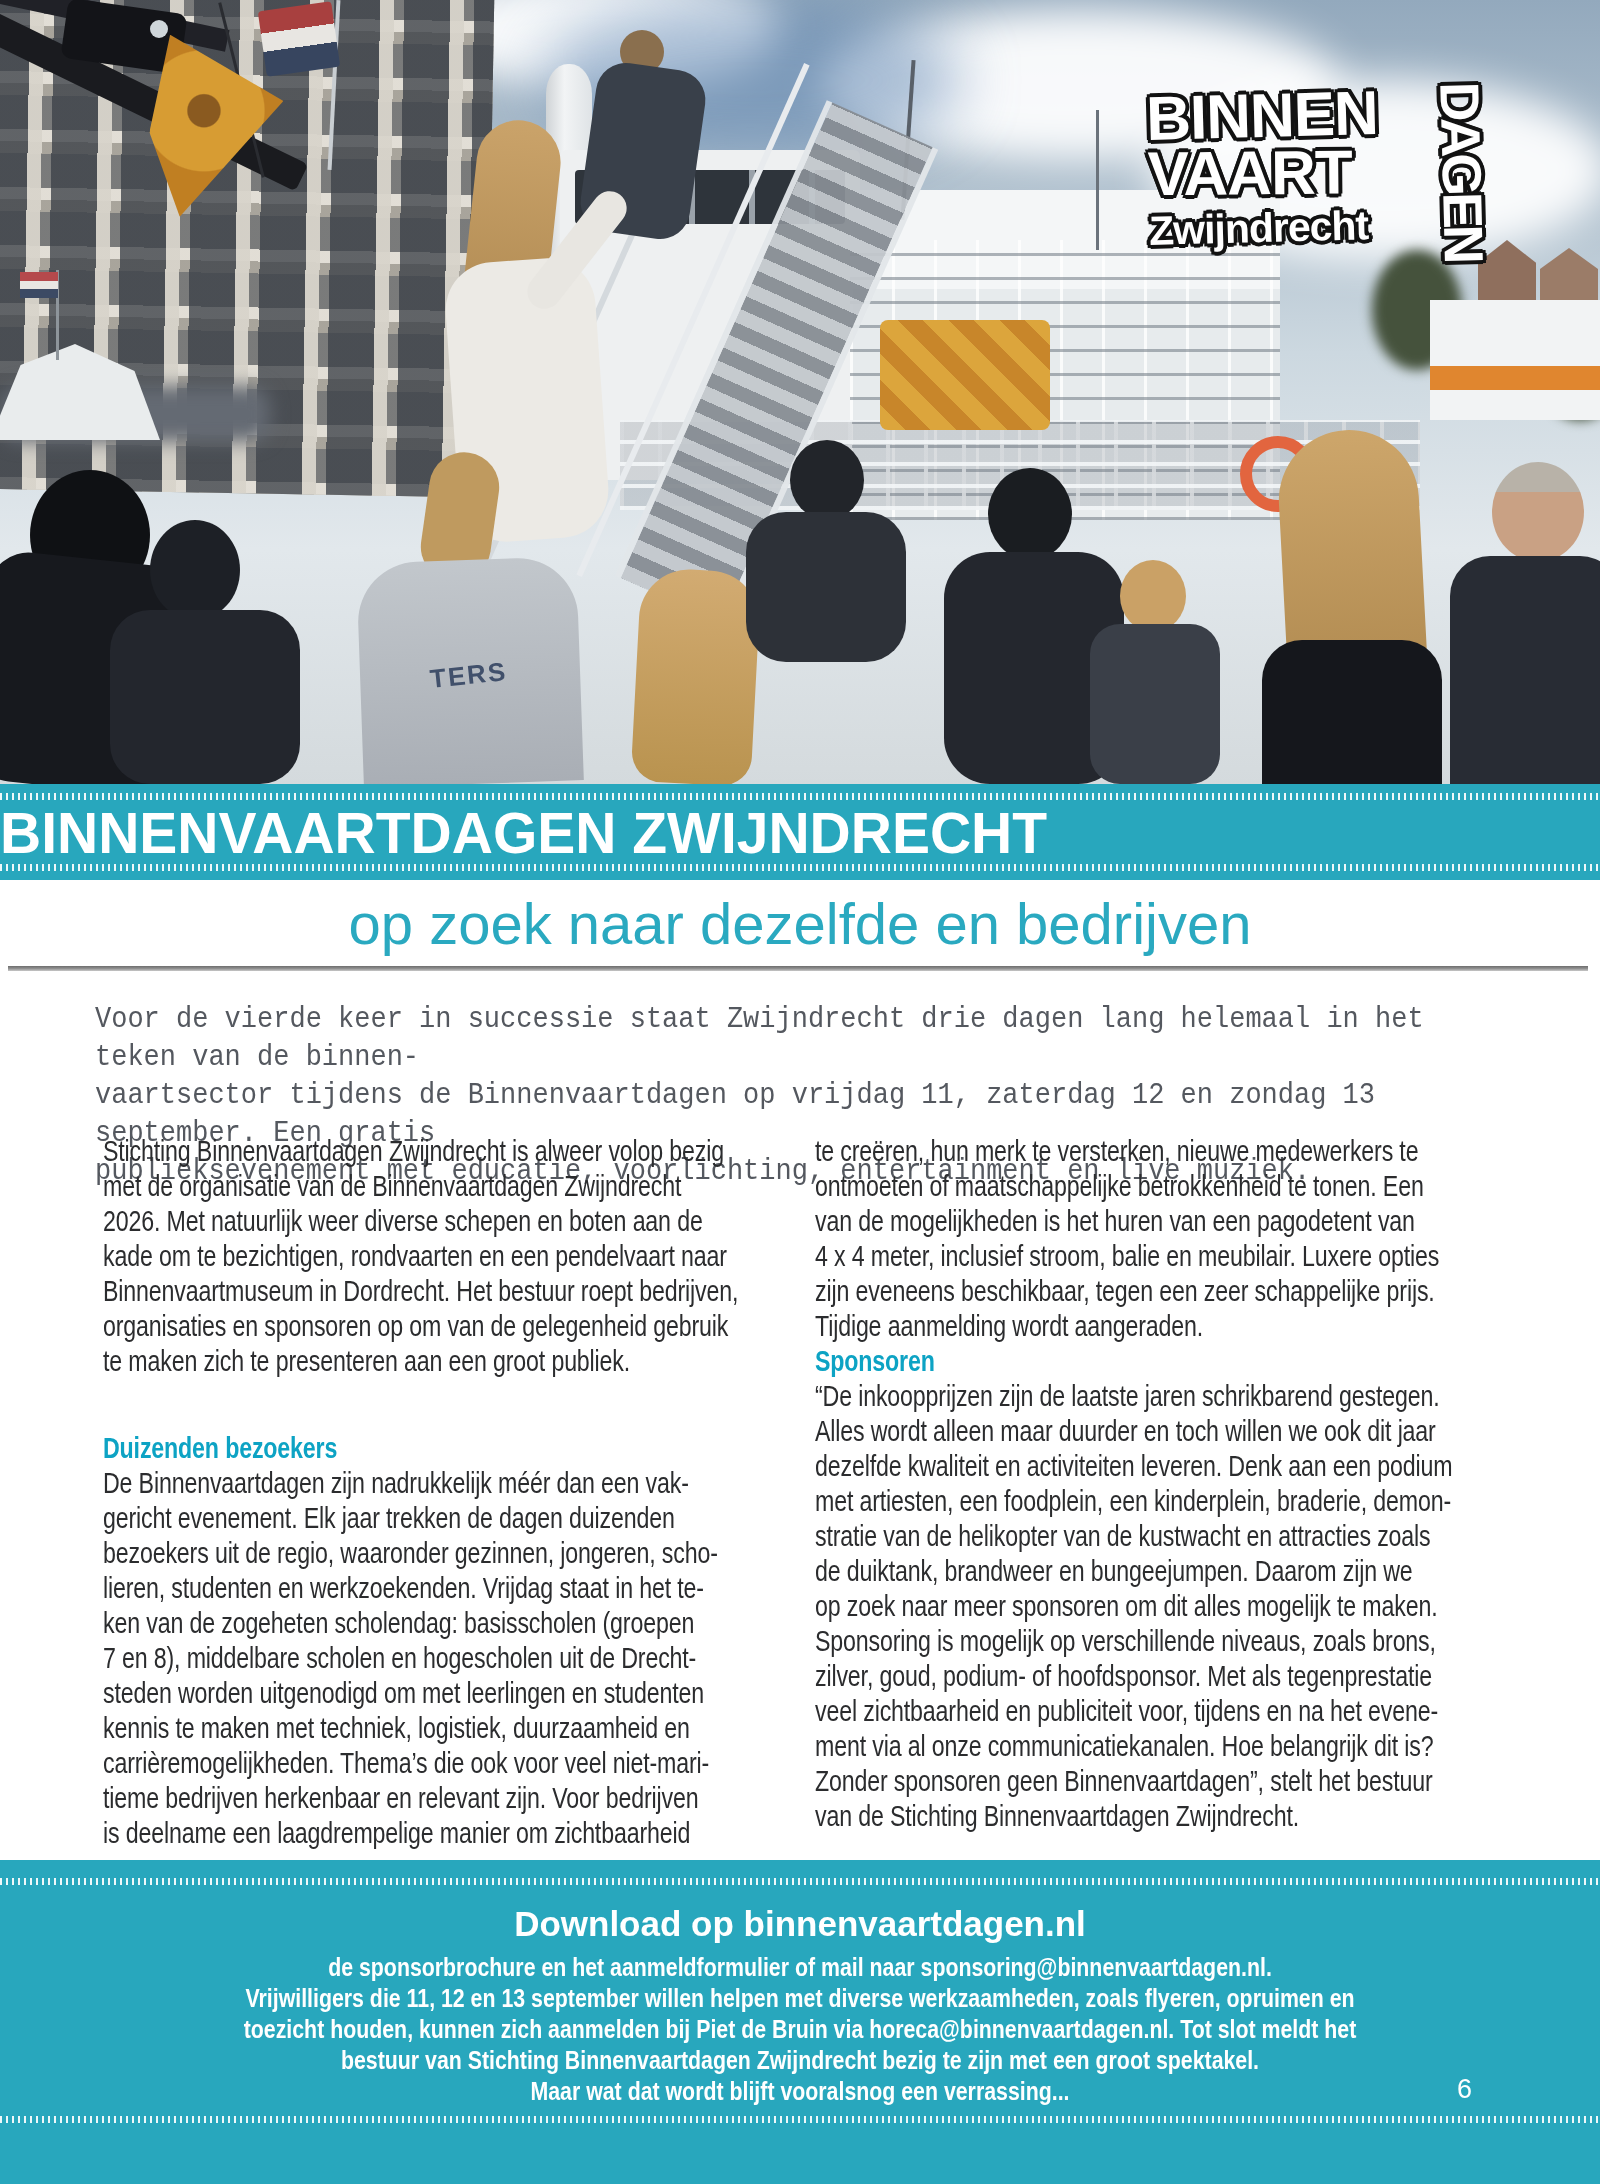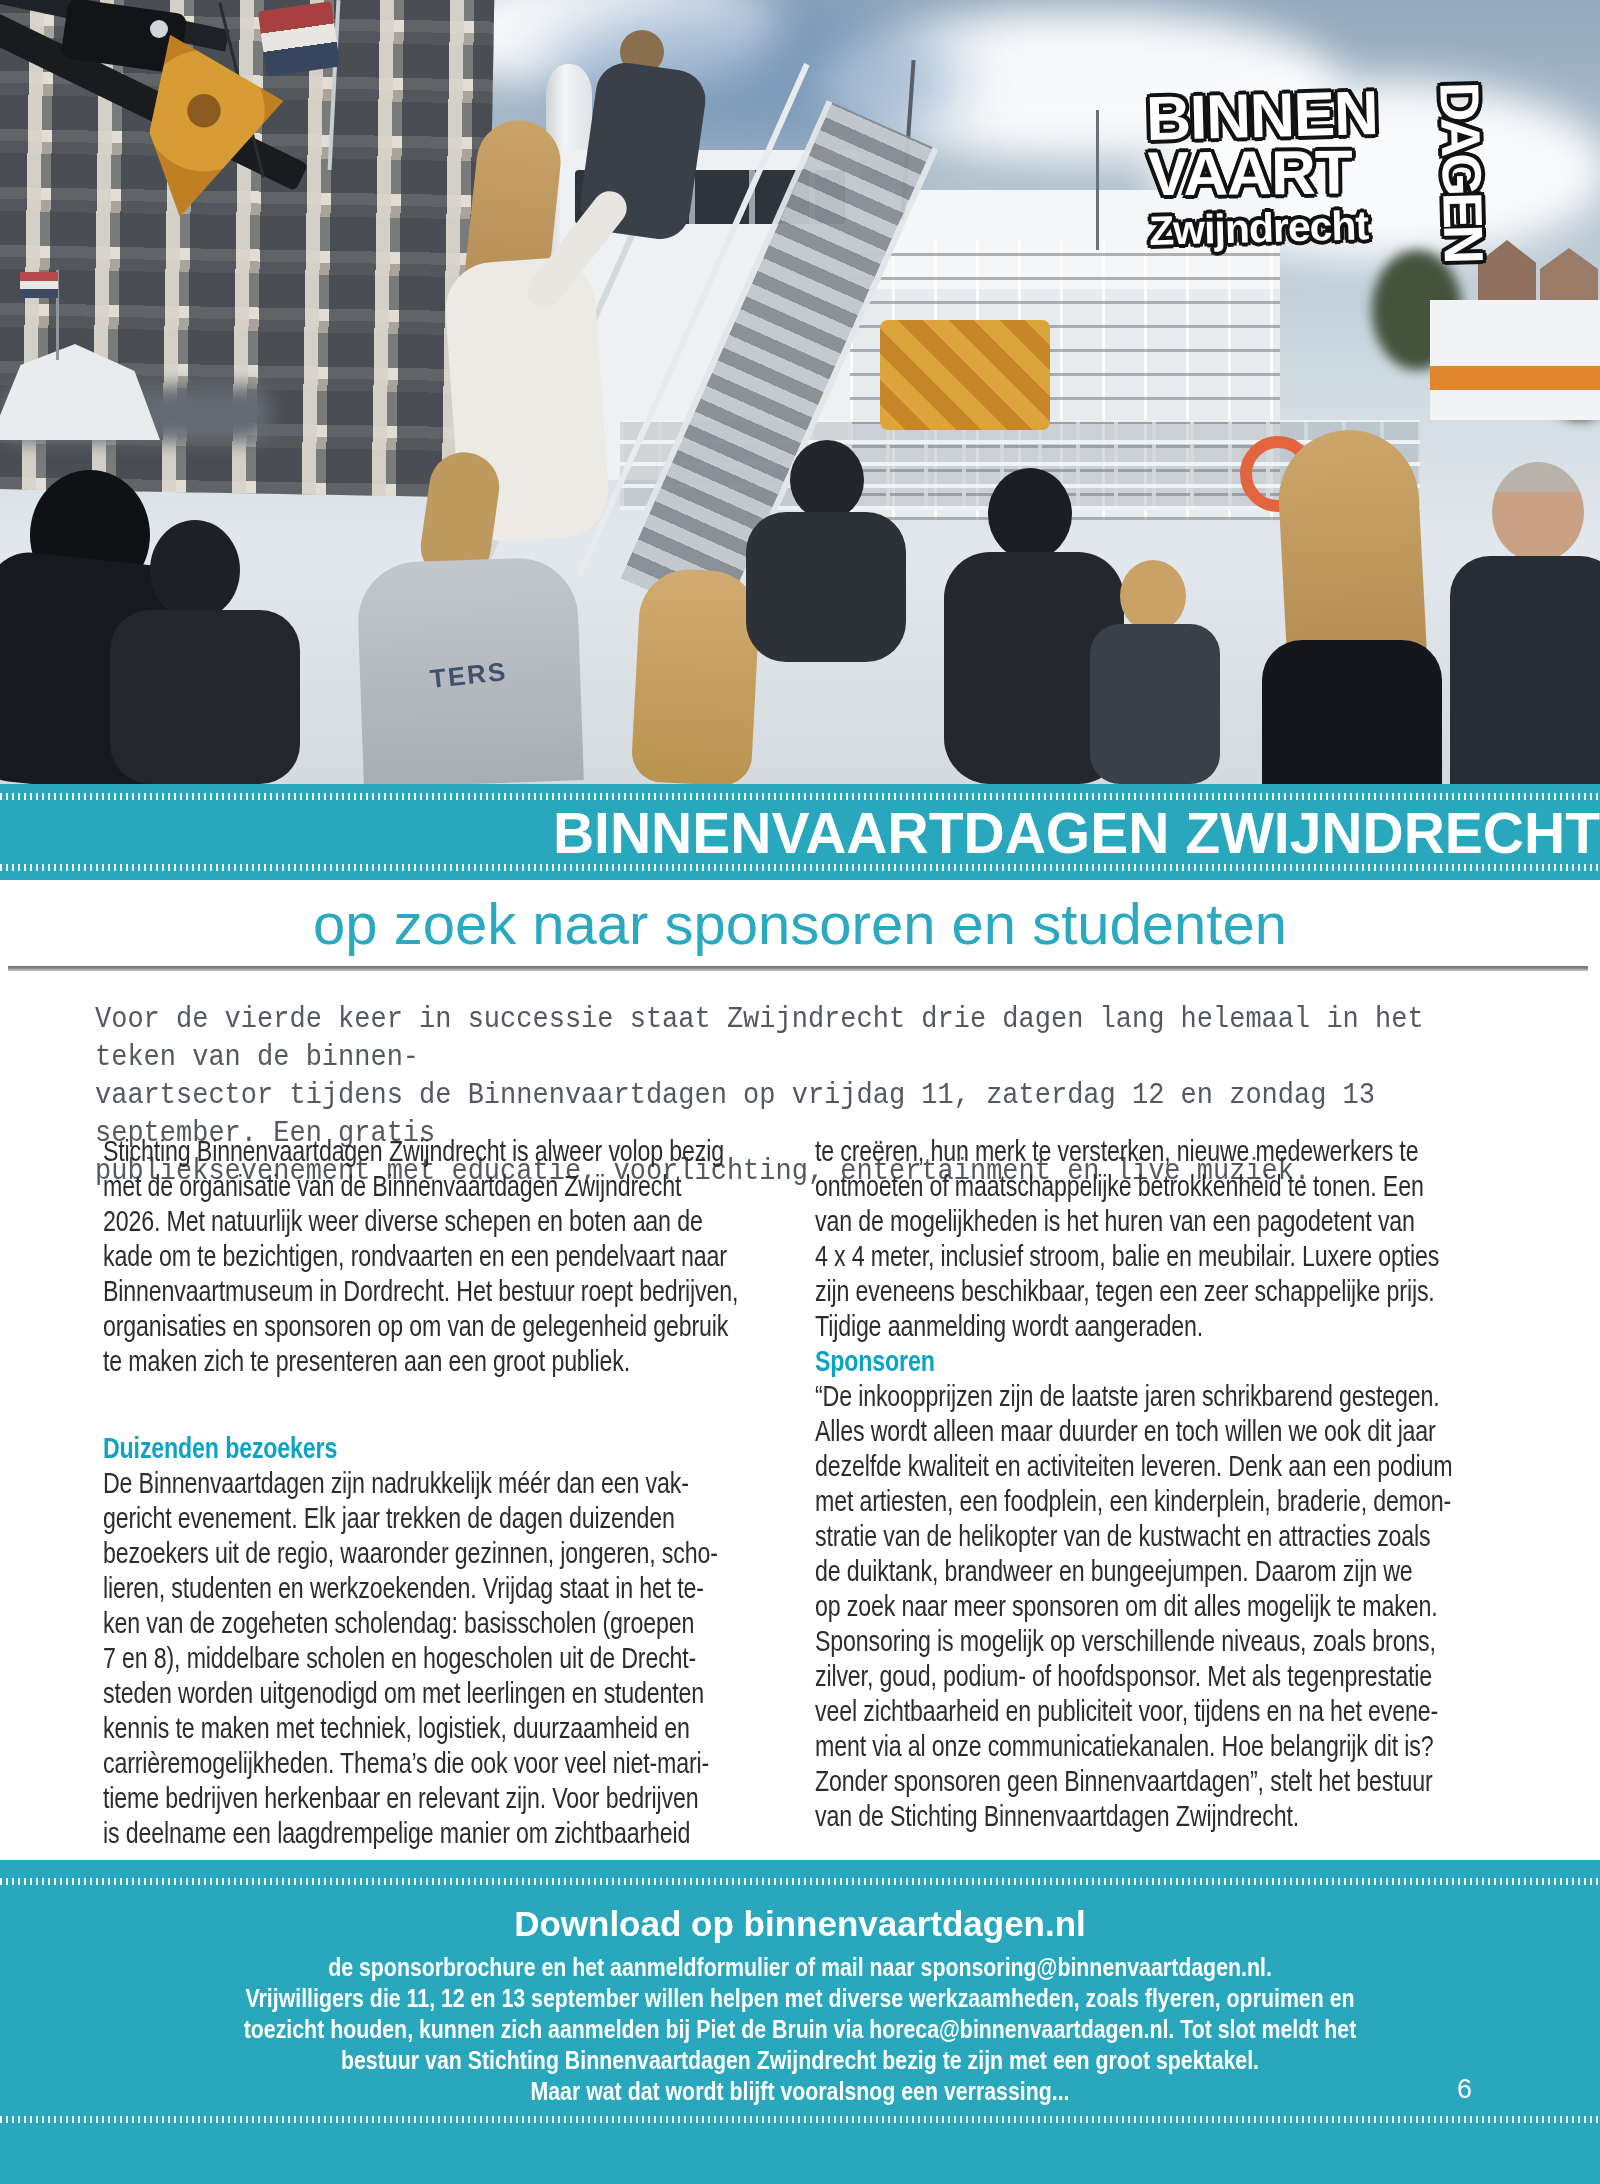--- a/index.html
+++ b/index.html
@@ -43,21 +43,21 @@
   }
   .logo-big { font-size:62px; line-height:58px; }
   .logo-vaart { transform:rotate(1deg); }
   .logo-small { font-size:41px; line-height:50px; }
   .logo-vertical { position:absolute; right:-46px; top:0; writing-mode:vertical-rl; font-size:55px; letter-spacing:-4px; }
 
   
   .banner { position:absolute; left:0; top:784px; width:1600px; height:96px; }
   .banner .d-top { top:9px; } .banner .d-bottom { bottom:9px; }
   .banner h1 {
-    margin:0; height:96px; line-height:98px; text-align:right;
+    margin:0; height:96px; line-height:98px; text-align:left;
     font-size:57px; font-weight:700; color:#fff; letter-spacing:0;
   }
   .subtitle {
     position:absolute; left:0; top:882px; width:1600px; margin:0;
     text-align:center; font-size:58px; line-height:84px; font-weight:400;
   }
   .rule { position:absolute; left:8px; right:12px; top:966px; height:5px;
     background:linear-gradient(180deg,#6d6d6d,#8f8f8f 50%,#c8c8c8); }
 
   
@@ -162,21 +162,21 @@
       <div class="logo-small">Zwijndrecht</div>
       <div class="logo-vertical">DAGEN</div>
     </div>
   </div>
 
   <div class="banner" style="background: rgb(40, 167, 189);">
     <div class="dashes d-top"></div>
     <h1>BINNENVAARTDAGEN ZWIJNDRECHT</h1>
     <div class="dashes d-bottom"></div>
   </div>
-  <h2 class="subtitle" style="color: rgb(42, 169, 192);">op zoek naar sponsoren en studenten</h2>
+  <h2 class="subtitle" style="color: rgb(42, 169, 192);">op zoek naar dezelfde en bedrijven</h2>
   <div class="rule"></div>
 
   <div class="intro">
     <div class="intro-inner" style="color: rgb(84, 88, 95);">Voor de vierde keer in successie staat Zwijndrecht drie dagen lang helemaal in het teken van de binnen-
 vaartsector tijdens de Binnenvaartdagen op vrijdag 11, zaterdag 12 en zondag 13 september. Een gratis
 publieksevenement met educatie, voorlichting, entertainment en live muziek.</div>
   </div>
 
   <div class="col col-left">
     <div class="col-inner" style="color: rgb(43, 44, 46);">

